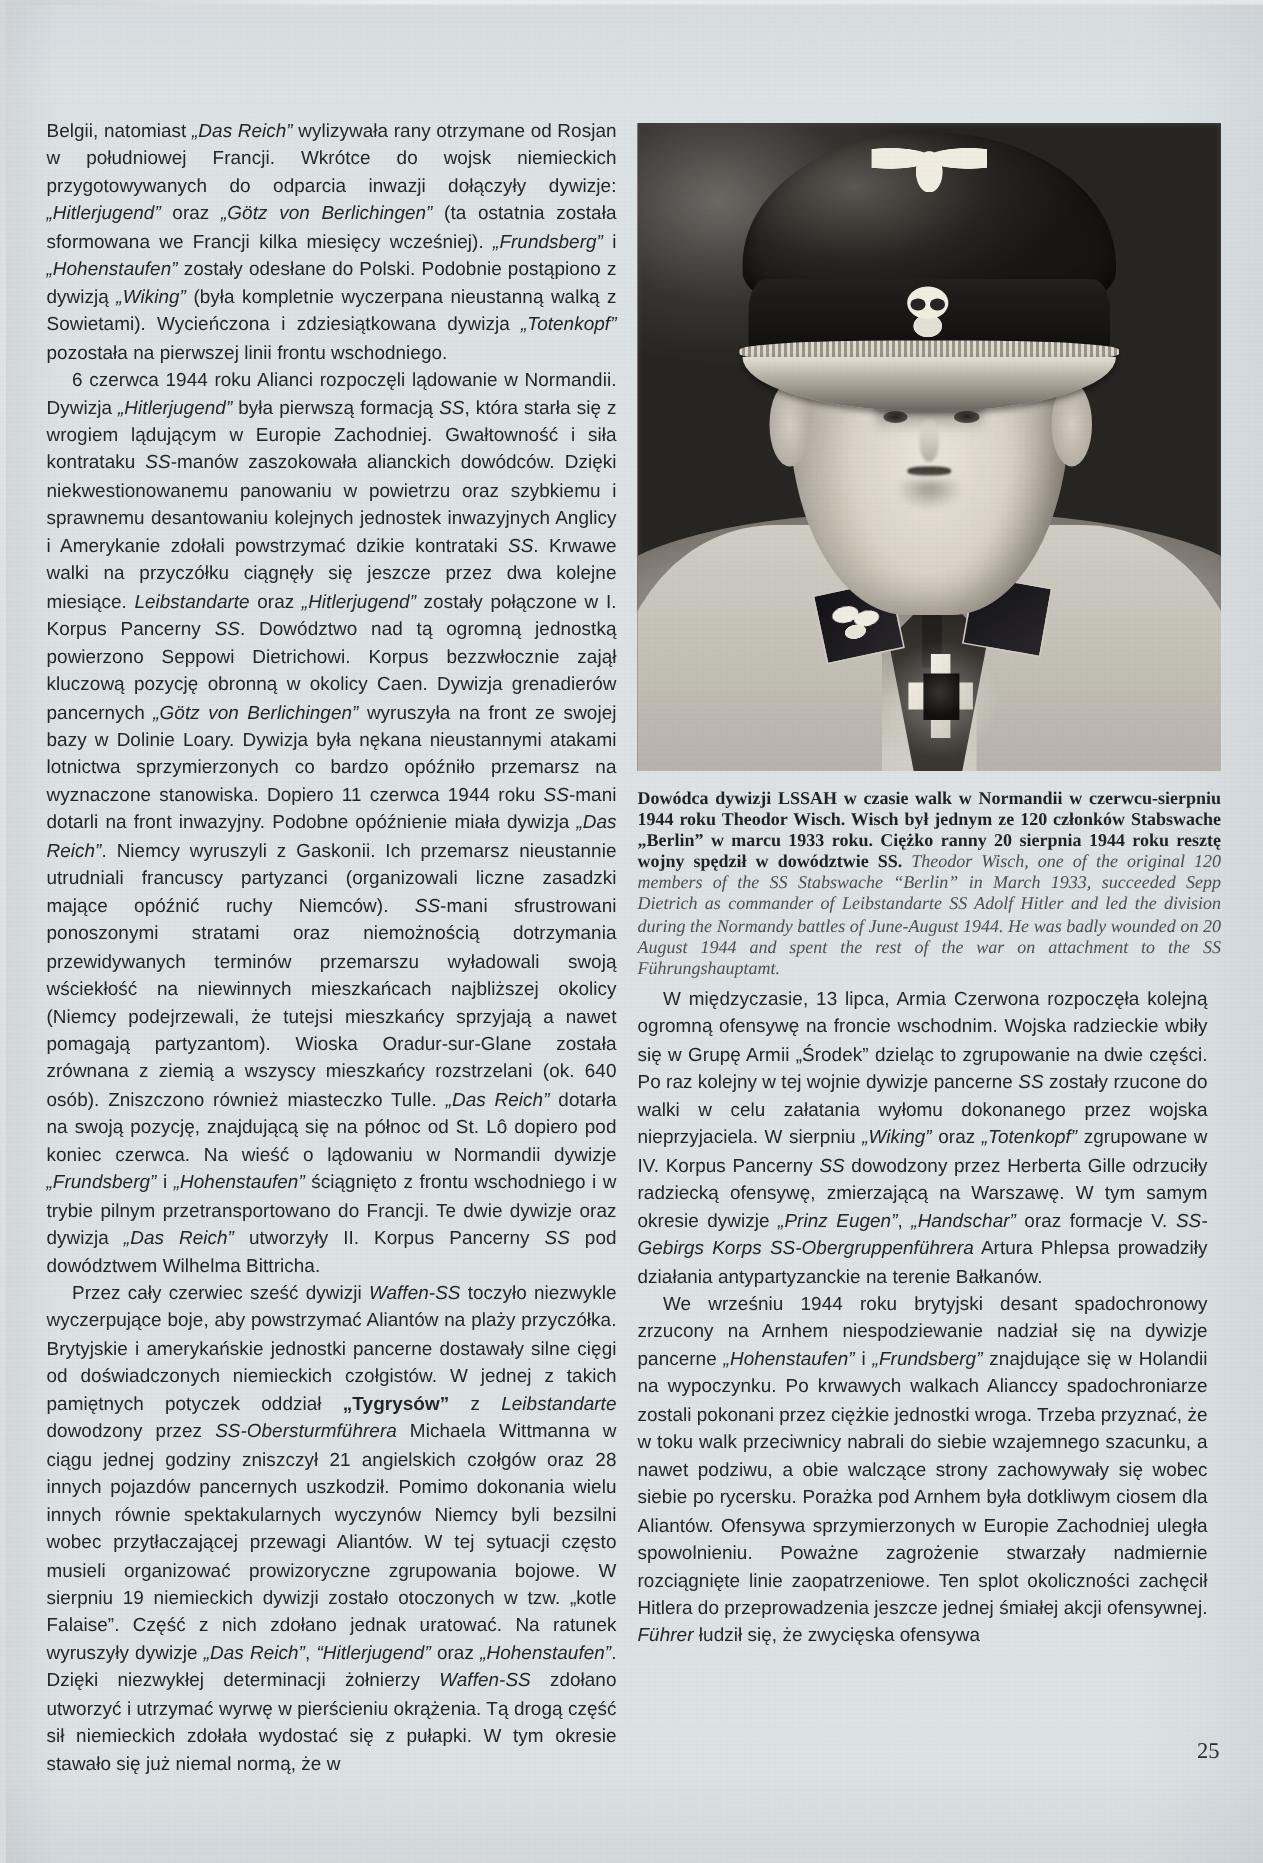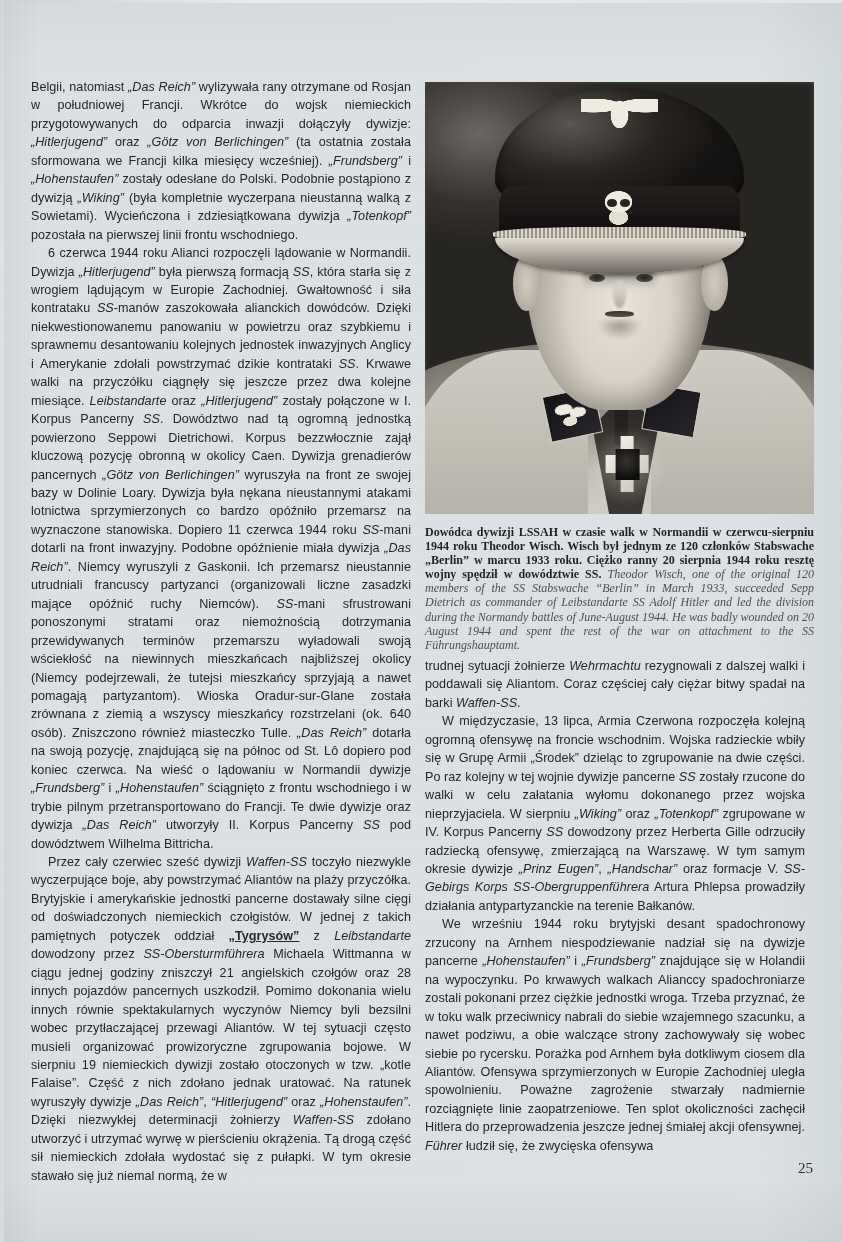--- a/index.html
+++ b/index.html
@@ -48,21 +48,21 @@
     text-justify: inter-word;
     letter-spacing: .04px;
     -webkit-font-smoothing: none;
   }
   .body-text p {
     margin: 0;
     text-indent: 17px;
   }
   .body-text p.noindent { text-indent: 0; }
   .body-text i { font-style: italic; }
-  .body-text b { font-weight: bold; text-decoration: underline; }
+  .body-text b { font-weight: bold; }
 
   
   #photo-figure {
     position: absolute;
     left: 425px;
     top: 82px;
     width: 389px;
     height: 432px;
   }
   #photo {
@@ -319,21 +319,20 @@
     </div>
   </figure>
 
   <figcaption id="caption">
     <span class="pl">Dowódca dywizji LSSAH w czasie walk w Normandii w czerwcu-sierpniu 1944  roku Theodor Wisch. Wisch był jednym ze 120 członków Stabswache „Berlin” w marcu 1933 roku. Ciężko ranny 20 sierpnia 1944 roku resztę wojny spędził w dowództwie SS.</span>
     <span> </span>
     <span class="en">Theodor Wisch, one of the original 120 members of the SS Stabswache “Berlin” in March 1933, succeeded Sepp Dietrich as commander of Leibstandarte SS Adolf Hitler and led the division during the Normandy battles of June-August 1944. He was badly wounded on 20 August 1944 and spent the rest of the war on attachment to the SS Führungshauptamt.</span>
   </figcaption>
 
   <div class="column body-text" id="col-right">
-      <p class="noindent"><span>trudnej sytuacji żołnierze </span><i>Wehrmachtu</i><span> rezygnowali z dalszej walki i poddawali się Aliantom. Coraz częściej cały ciężar bitwy spadał na barki </span><i>Waffen-SS</i><span>.</span></p>
       <p><span>W międzyczasie, 13 lipca,  Armia Czerwona rozpoczęła kolejną ogromną ofensywę na froncie wschodnim. Wojska radzieckie wbiły się w Grupę Armii „Środek” dzieląc to zgrupowanie na dwie części. Po raz kolejny w tej wojnie dywizje pancerne </span><i>SS</i><span> zostały rzucone do walki w celu załatania wyłomu dokonanego przez wojska nieprzyjaciela. W sierpniu </span><i>„Wiking”</i><span> oraz </span><i>„Totenkopf”</i><span> zgrupowane w IV. Korpus Pancerny </span><i>SS</i><span> dowodzony przez Herberta Gille odrzuciły radziecką ofensywę, zmierzającą na Warszawę. W tym samym okresie dywizje </span><i>„Prinz Eugen”</i><span>, </span><i>„Handschar”</i><span> oraz formacje V. </span><i>SS-Gebirgs Korps SS-Obergruppenführera</i><span> Artura Phlepsa prowadziły działania antypartyzanckie na terenie Bałkanów.</span></p>
       <p><span>We wrześniu 1944 roku brytyjski desant spadochronowy zrzucony na Arnhem niespodziewanie nadział się na dywizje pancerne </span><i>„Hohenstaufen”</i><span> i </span><i>„Frundsberg”</i><span> znajdujące się w Holandii na wypoczynku. Po  krwawych walkach Alianccy spadochroniarze zostali pokonani przez ciężkie jednostki wroga. Trzeba przyznać, że w toku walk przeciwnicy nabrali do siebie wzajemnego szacunku, a nawet podziwu, a obie walczące strony zachowywały się wobec siebie po rycersku. Porażka pod Arnhem była dotkliwym ciosem dla Aliantów. Ofensywa sprzymierzonych w Europie Zachodniej uległa spowolnieniu. Poważne zagrożenie stwarzały nadmiernie rozciągnięte linie zaopatrzeniowe. Ten splot okoliczności zachęcił Hitlera do przeprowadzenia jeszcze jednej śmiałej akcji ofensywnej. </span><i>Führer</i><span> łudził się, że zwycięska ofensywa</span></p>
     </div>
 
   <div id="page-number">25</div>
 
   <div id="grain"></div>
 </div>
 
 </body></html>

